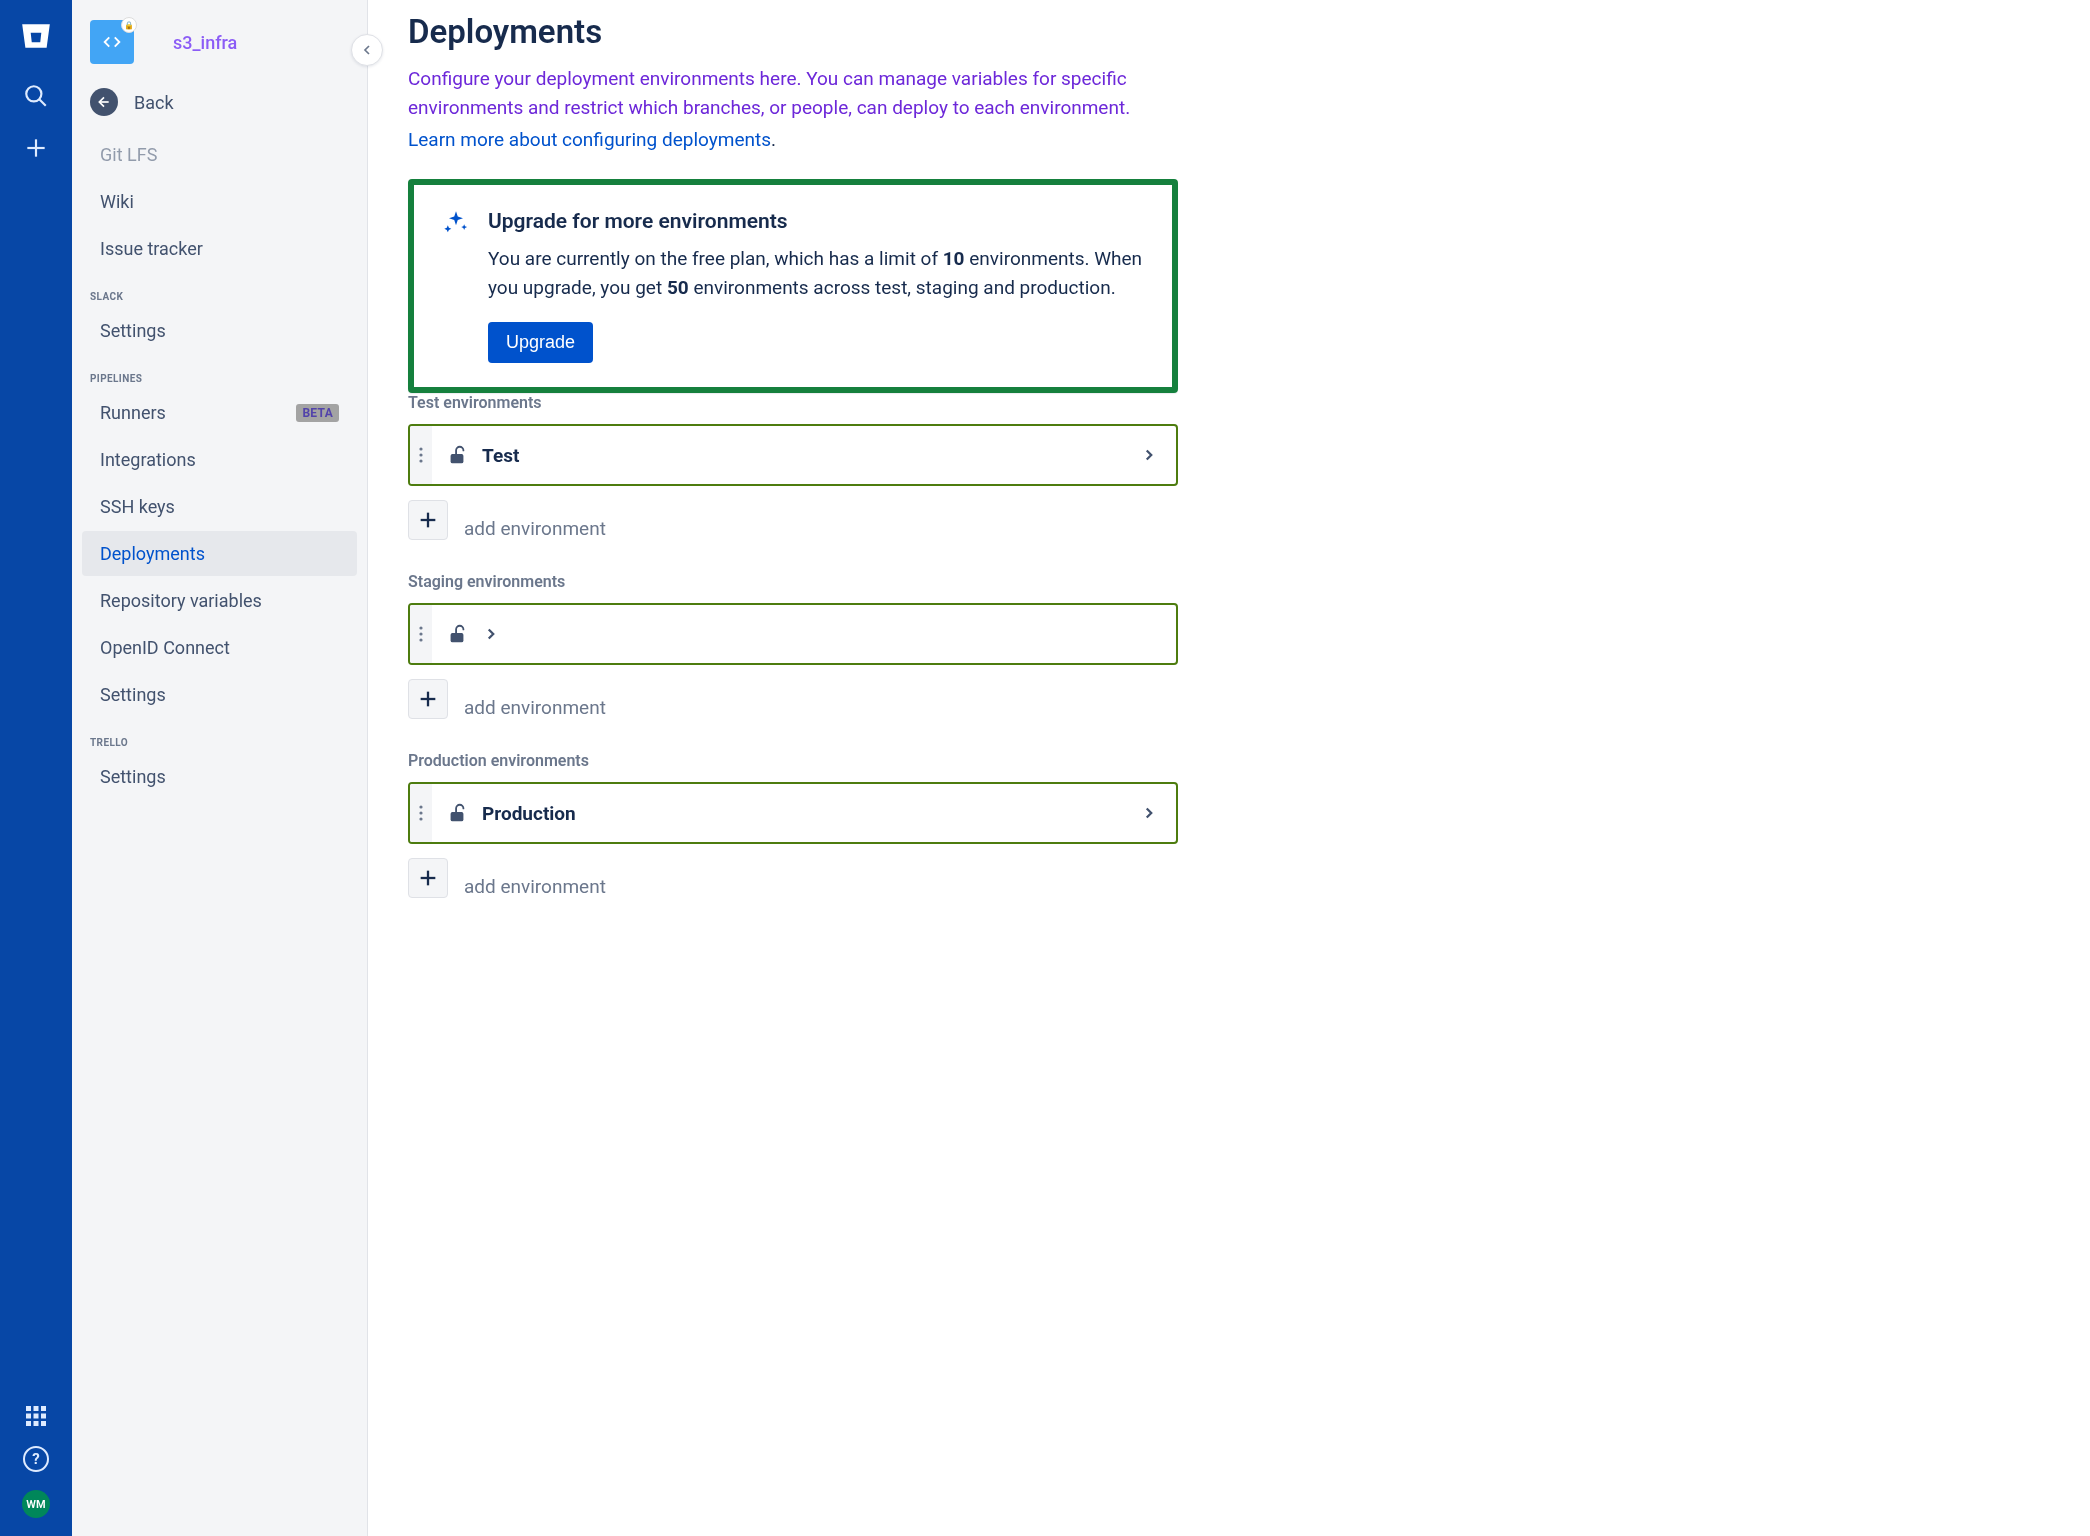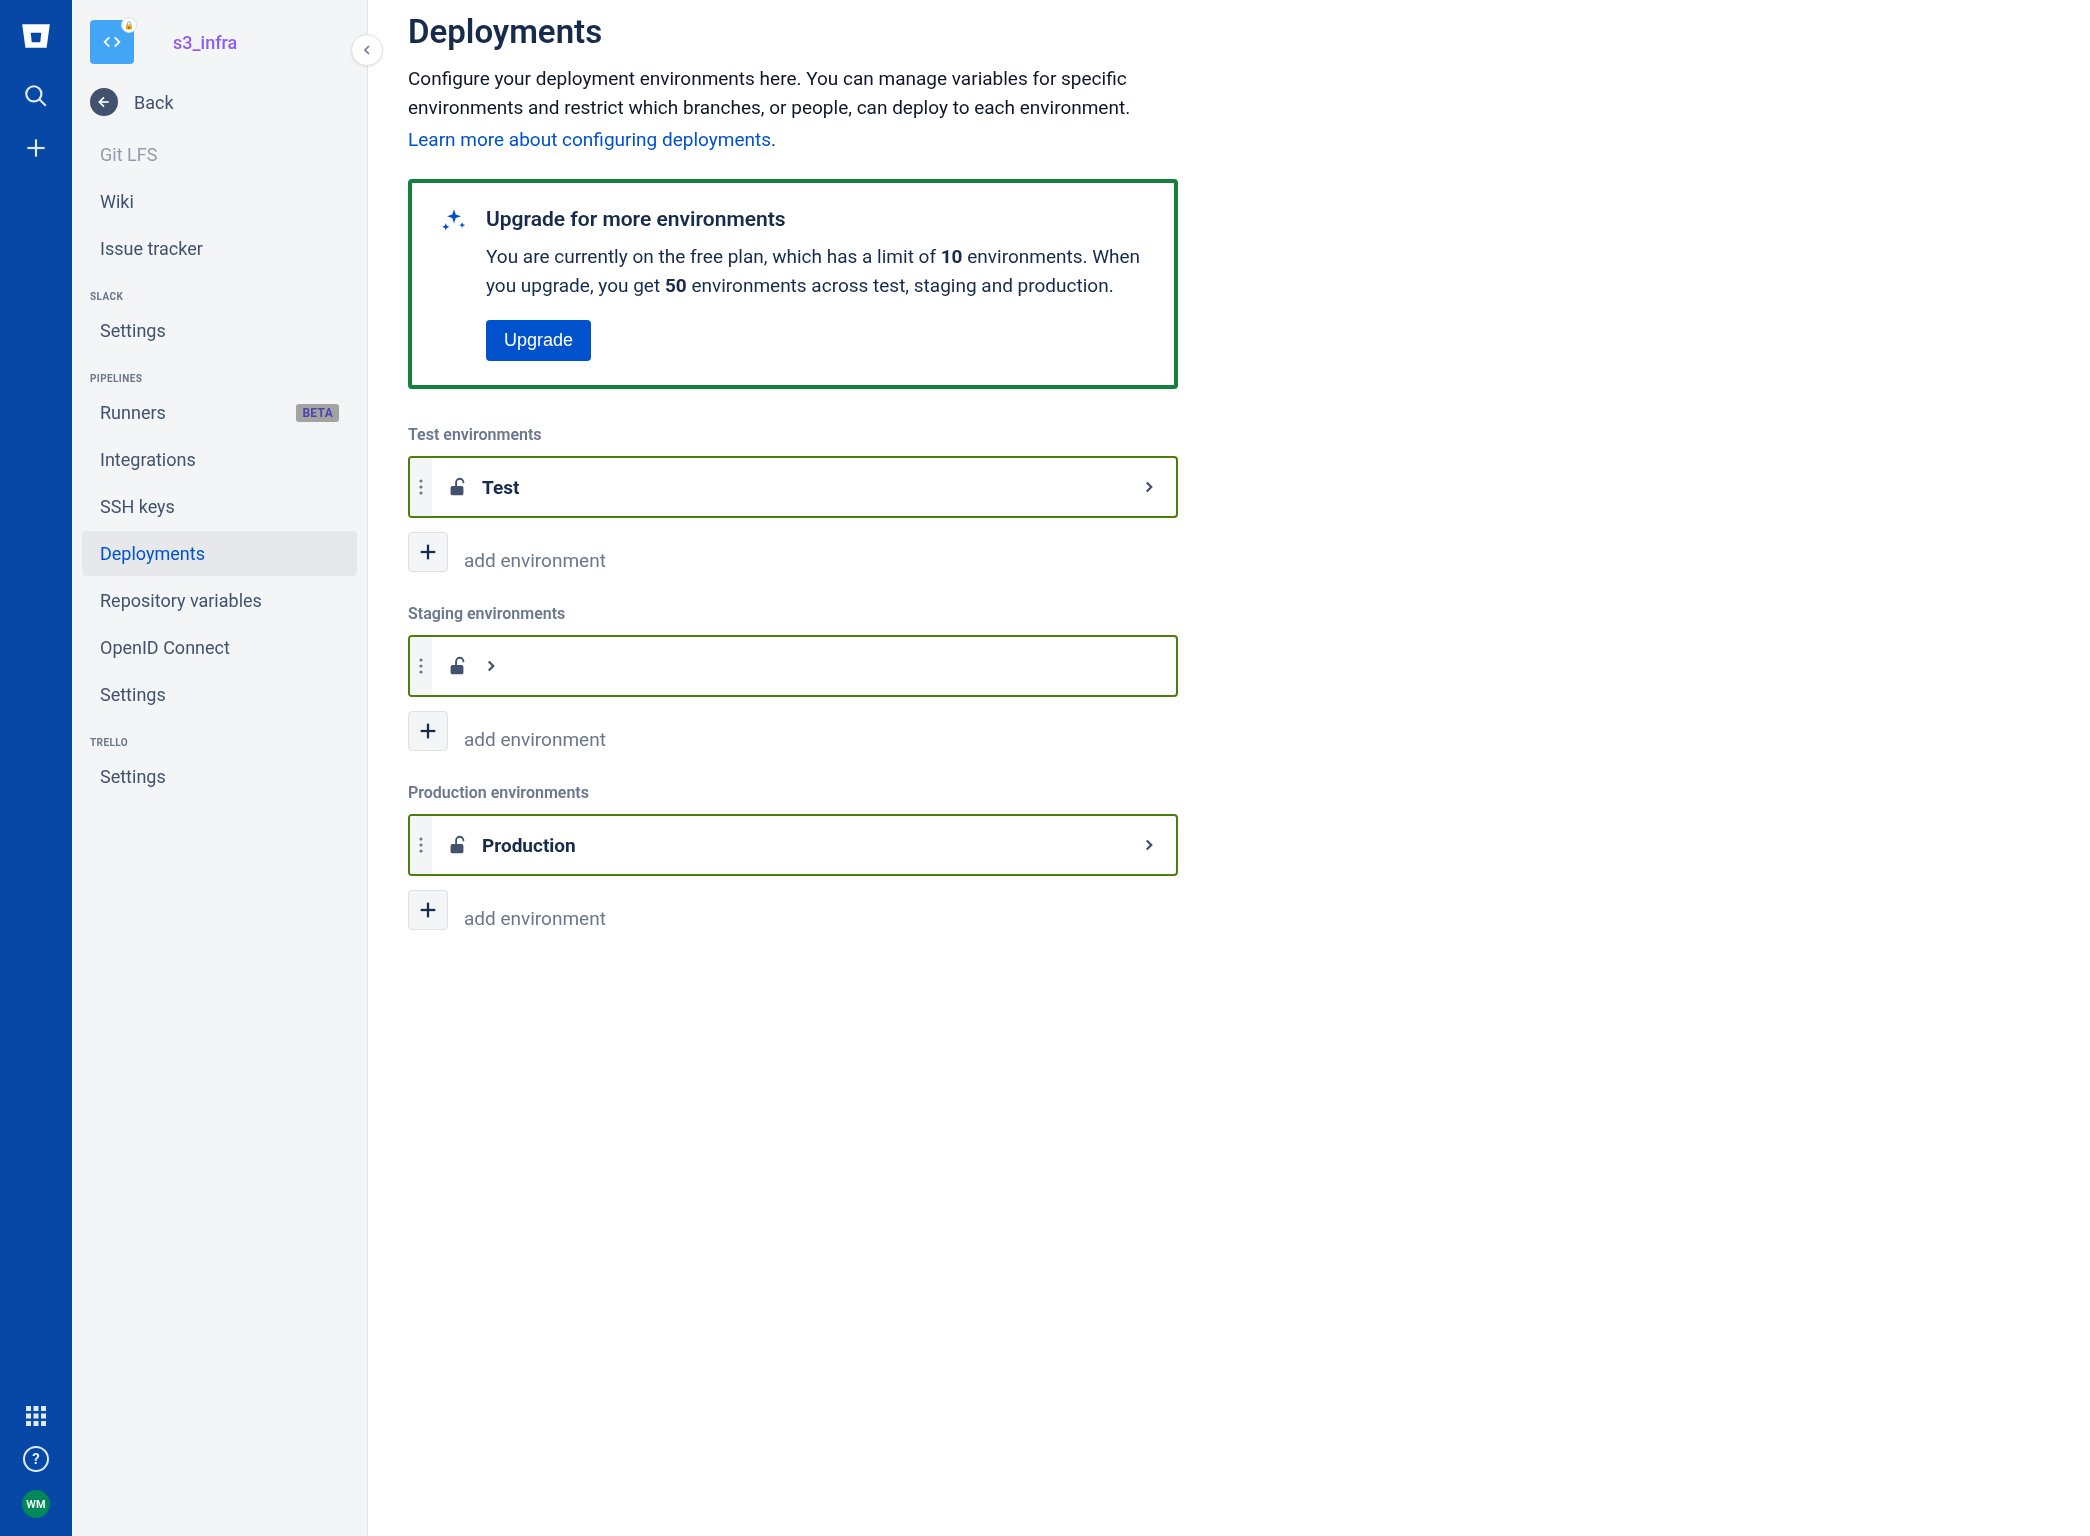--- a/index.html
+++ b/index.html
@@ -93,26 +93,26 @@
 }
 
 
 .main {
   flex:1; overflow-y:auto; padding: 0 40px 60px 40px;
 }
 .page-title {
   font-size:33px; font-weight:600; color:#172B4D; margin-top:12px; margin-bottom:14px;
 }
 .page-desc {
-  font-size:19px; color:#0f172a; line-height:1.5; max-width:760px; margin-bottom:6px;
+  font-size:19px; color:#6d28d9; line-height:1.5; max-width:760px; margin-bottom:6px;
 }
 .learn-link { color:#0052CC; font-size:19px; text-decoration:none; cursor:pointer;}
 .learn-link-wrap { margin-bottom:28px;}
 .upgrade-card {
-  border:4px solid #15803d; border-radius:4px; padding:24px 28px; margin-bottom:36px; display:flex; gap:18px;
+  border:6px solid #15803d; border-radius:4px; padding:24px 28px; display:flex; gap:18px;
   box-shadow:0 1px 1px rgba(9,30,66,0.08);
   max-width:770px;
 }
 .upgrade-icon { color:#0052CC; flex-shrink:0; }
 .upgrade-title { font-size:21px; font-weight:600; color:#172B4D; margin-bottom:12px;}
 .upgrade-text { font-size:19px; color:#172B4D; line-height:1.5; margin-bottom:20px;}
 .upgrade-btn {
   background:#0052CC;color:#fff;border:none;border-radius:4px;padding:10px 18px;font-size:18px;font-weight:500;cursor:pointer;
 }
 .env-section-title {

